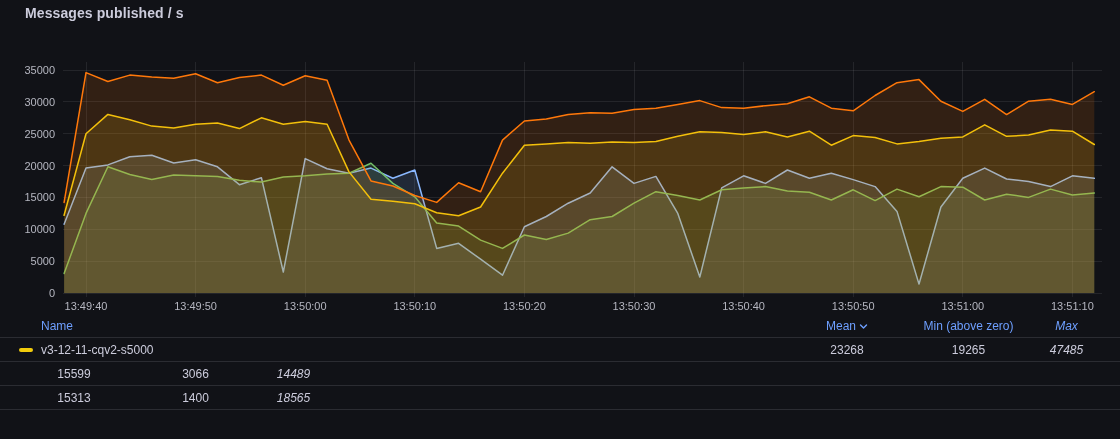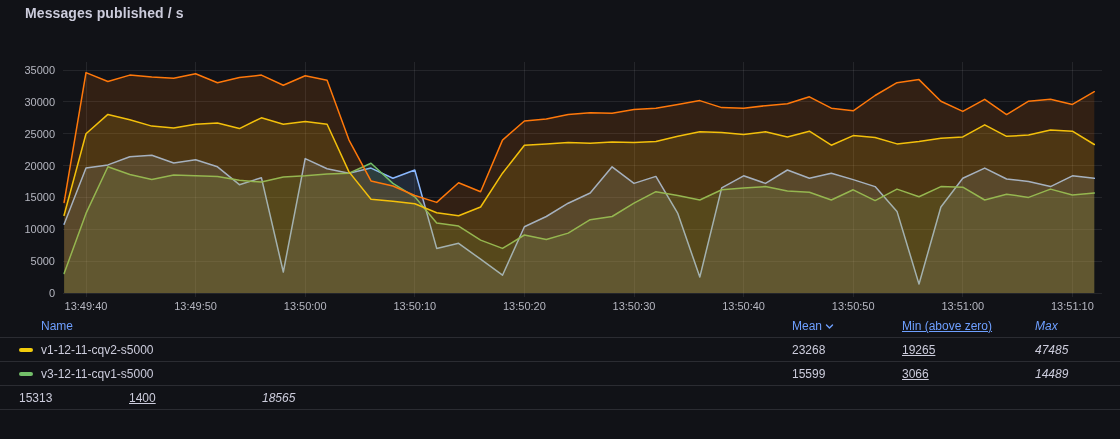--- a/index.html
+++ b/index.html
@@ -34,23 +34,23 @@
   .lrow{
     display:flex;align-items:center;
     height:24px;
     padding-left:19px;padding-right:22px;
     border-bottom:1px solid var(--sep,rgba(204,204,220,0.14));
     box-sizing:border-box;
   }
   .lrow.lhead{height:23px;padding-left:41px;}
   .lhead .hcell{color:var(--link,#6E9FFF);font-weight:500;}
   .lname{flex:1;display:flex;align-items:center;gap:8px;min-width:0;white-space:nowrap;}
-  .lcell{text-align:left;white-space:nowrap;}
+  .lcell{text-align:center;white-space:nowrap;}
   .c-mean{width:110px;}
-  .c-min{width:133px;text-decoration:underline;}
+  .c-min{width:133px;}
   .c-max{width:63px;font-style:italic;}
   .swatch{
     display:inline-block;width:14px;height:4px;border-radius:2px;
     flex:0 0 auto;cursor:pointer;
   }
   .mean-head{display:inline-flex;align-items:center;justify-content:flex-end;gap:3px;cursor:pointer;}
   .hcell{cursor:pointer;}
   .name-text{cursor:pointer;}
   .caret{display:inline-block;}
 </style>
@@ -129,31 +129,27 @@
           </svg>
         </span>
       </div>
       <div class="lcell c-min hcell">Min (above zero)</div>
       <div class="lcell c-max hcell">Max</div>
     </div>
     <div>
         <div class="lrow">
           <div class="lname">
             <span class="swatch" style="background: rgb(242, 204, 12);"></span>
-            <span class="name-text">v1-12-11-cqv2-s5000</span>
+            <span class="name-text">v3-12-11-cqv2-s5000</span>
           </div>
           <div class="lcell c-mean">23268</div>
           <div class="lcell c-min">19265</div>
           <div class="lcell c-max">47485</div>
         </div>
         <div class="lrow">
-          <div class="lname">
-            <span class="swatch" style="background: rgb(115, 191, 105);"></span>
-            <span class="name-text">v3-12-11-cqv1-s5000</span>
-          </div>
           <div class="lcell c-mean">15599</div>
           <div class="lcell c-min">3066</div>
           <div class="lcell c-max">14489</div>
         </div>
         <div class="lrow">
           <div class="lcell c-mean">15313</div>
           <div class="lcell c-min">1400</div>
           <div class="lcell c-max">18565</div>
         </div>
       </div>

